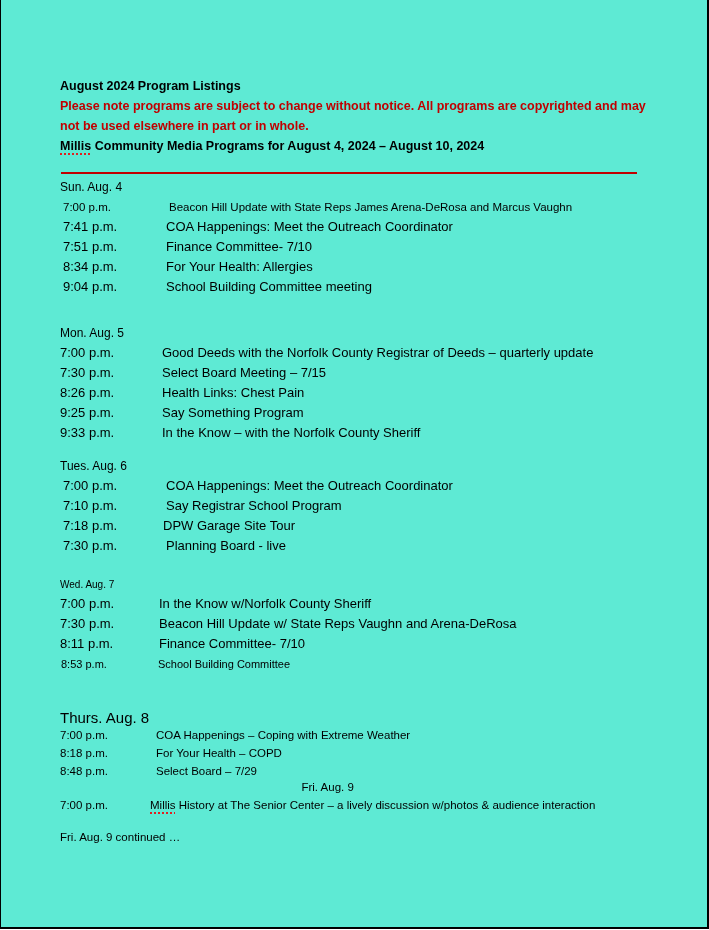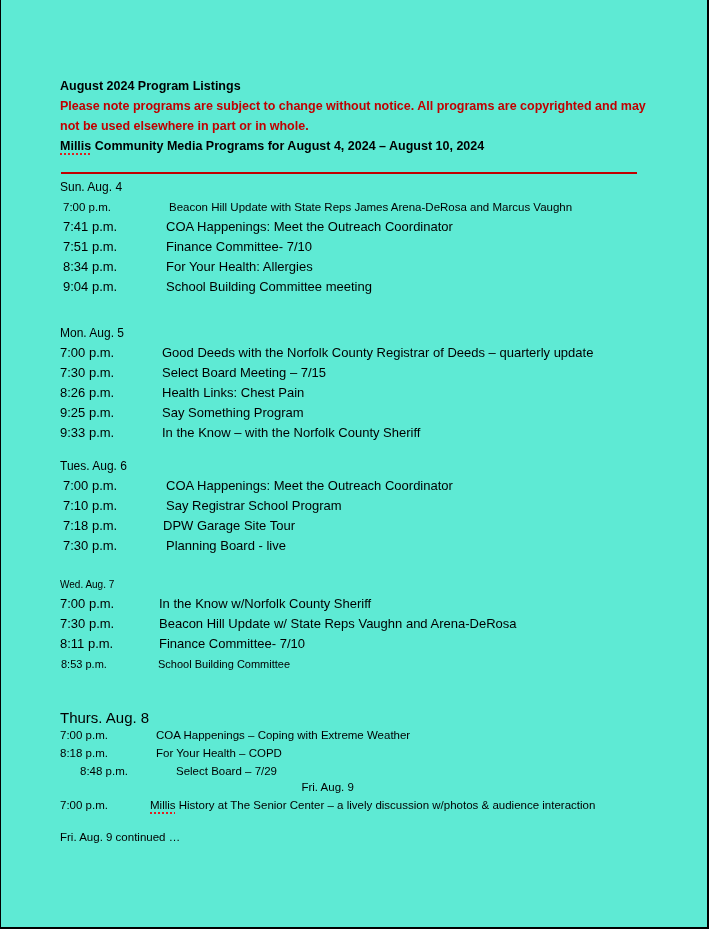--- a/index.html
+++ b/index.html
@@ -131,21 +131,21 @@
     <div class="day-label" style="font-size:15px;height:17px;line-height:17px;">Thurs. Aug. 8</div>
     <div class="row smalltext">
       <span class="time" style="width:68px;">7:00 p.m.</span>
       <span class="prog">COA Happenings – Coping with Extreme Weather</span>
     </div>
     <div class="row smalltext">
       <span class="time" style="width:68px;">8:18 p.m.</span>
       <span class="prog">For Your Health – COPD</span>
     </div>
     <div class="row smalltext">
-      <span class="time" style="width:68px;margin-left:20px;">8:48 p.m.</span>
+      <span class="time" style="width:68px;">8:48 p.m.</span>
       <span class="prog">Select Board – 7/29</span>
     </div>
   </div>
 
   <div class="day small" style="top:779px;">
     <div class="day-label" style="font-size:11.5px;height:17px;line-height:17px;text-align:center;">Fri. Aug. 9</div>
     <div class="row smalltext">
       <span class="time" style="width:62px;">7:00 p.m.</span>
       <span class="prog"><span class="spell">Millis</span><span> History at The Senior Center – a lively discussion w/photos &amp; audience interaction</span></span>
     </div>

